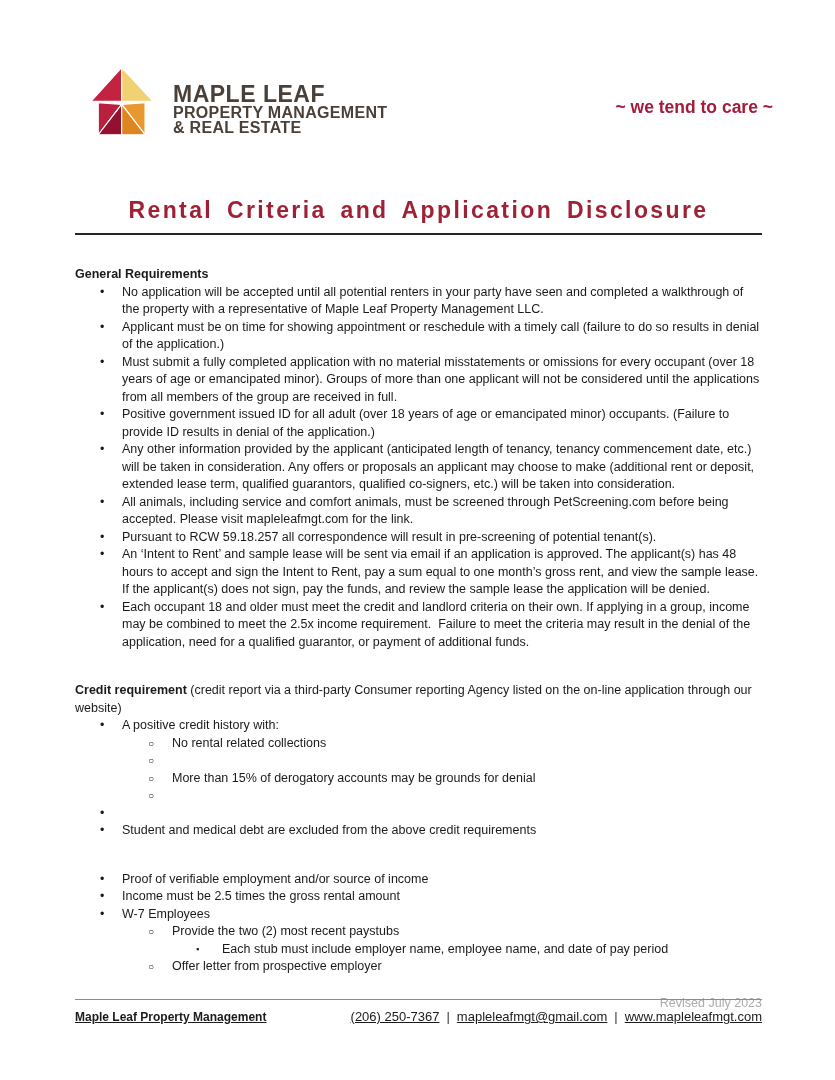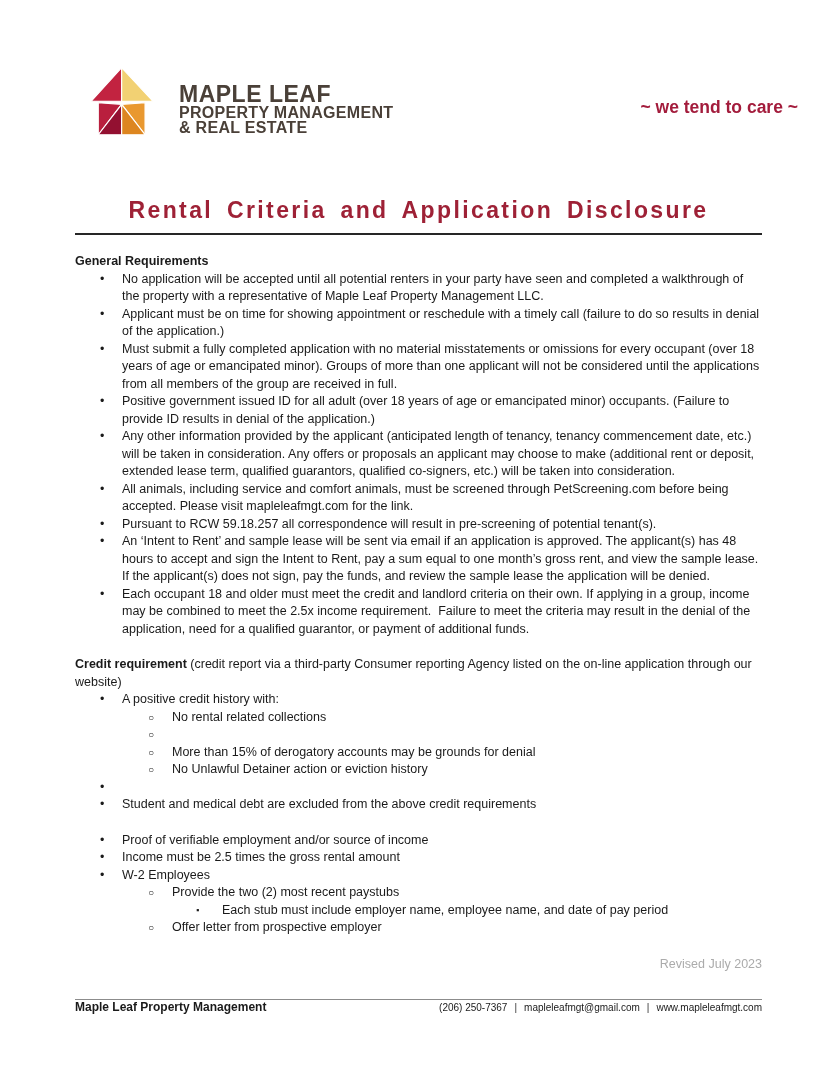--- a/index.html
+++ b/index.html
@@ -9,53 +9,53 @@
     width:835px; height:1080px;
     background:#ffffff;
     font-family:"Liberation Sans", sans-serif;
     color:#1a1a1a;
     overflow:hidden;
     margin:0 auto;
   }
   
   .logo { position:absolute; left:85px; top:66px; display:flex; align-items:flex-start; }
   .logo svg { display:block; }
-  .logo-text { margin-left:16px; margin-top:16px; color:#4A4038; }
+  .logo-text { margin-left:10px; margin-top:16px; color:#4A4038; }
   .logo-name { font-size:23px; font-weight:bold; letter-spacing:0.5px; line-height:24px; }
   .logo-sub  { font-size:16px; font-weight:bold; letter-spacing:0.3px; line-height:14.5px; }
   .tagline {
-    position:absolute; top:97px; right:37px;
+    position:absolute; top:97px; right:62px;
     font-size:17.5px; font-weight:bold; color:#A31C3C;
   }
   
   .content { position:absolute; left:75px; top:196px; width:687px; }
   .title {
     font-size:23px; font-weight:bold; color:#9E2136;
     letter-spacing:2.4px; word-spacing:5px; line-height:28px;
     white-space:nowrap;
     text-align:center;
   }
   .title-rule { border-top:2px solid #262626; margin-top:9px; }
   .intro { margin-top:10px; font-size:13px; font-weight:bold; line-height:18px; }
-  .section { margin-top:18px; }
+  .section { margin-top:31px; }
   .sec-heading { font-size:12.5px; line-height:17.5px; }
   .sec-heading-bold { font-weight:bold; }
   .li { display:flex; font-size:12.5px; line-height:17.5px; }
   .li .marker { flex:none; text-align:left; }
   .li.lv1 { padding-left:25px; }  .li.lv1 .marker { width:22px; font-size:12.5px; }
   .li.lv2 { padding-left:73px; }  .li.lv2 .marker { width:24px; font-size:10px; }
   .li.lv3 { padding-left:121px; } .li.lv3 .marker { width:26px; font-size:9px; }
   .li-text { white-space:pre-wrap; }
   .revised { margin-top:20px; text-align:right; color:#ABABAB; font-size:12.5px; }
   
   .footer { position:absolute; left:75px; top:999px; width:687px; }
   .footer-rule { border-top:1px solid #8c8c8c; }
-  .footer-row { display:flex; justify-content:space-between; align-items:baseline; }
+  .footer-row { margin-top:9px; display:flex; justify-content:space-between; align-items:baseline;text-decoration:underline; }
   .footer-company { font-size:12px; font-weight:bold; }
-  .footer-contact { font-size:10px; }
+  .footer-contact { font-size:13px; }
   .footer-contact .pipe { margin:0 7px; color:#333; }
 </style>
 </head>
 <body>
 
 <div class="page">
 
   <div class="logo">
     <svg width="78" height="72" viewBox="0 0 100 92" aria-hidden="true">
       <polygon points="47,2 8,45 47,45" stroke="#ffffff" stroke-width="1.5" fill="#C22340"></polygon>
@@ -130,42 +130,41 @@
           </div>
           <div class="li lv2">
             <span class="marker">○</span>
           </div>
           <div class="li lv2">
             <span class="marker">○</span>
             <span class="li-text">More than 15% of derogatory accounts may be grounds for denial</span>
           </div>
           <div class="li lv2">
             <span class="marker">○</span>
-            <span class="li-text">No Unlawful Detainer action or eviction history</span>
           </div>
           <div class="li lv1">
             <span class="marker">•</span>
           </div>
           <div class="li lv1">
             <span class="marker">•</span>
             <span class="li-text">Student and medical debt are excluded from the above credit requirements</span>
           </div>
         </div>
         <div class="section">
           <div class="li lv1">
             <span class="marker">•</span>
             <span class="li-text">Proof of verifiable employment and/or source of income</span>
           </div>
           <div class="li lv1">
             <span class="marker">•</span>
             <span class="li-text">Income must be 2.5 times the gross rental amount</span>
           </div>
           <div class="li lv1">
             <span class="marker">•</span>
-            <span class="li-text">W-2 Employees</span>
+            <span class="li-text">W-7 Employees</span>
           </div>
           <div class="li lv2">
             <span class="marker">○</span>
             <span class="li-text">Provide the two (2) most recent paystubs</span>
           </div>
           <div class="li lv3">
             <span class="marker">▪</span>
             <span class="li-text">Each stub must include employer name, employee name, and date of pay period</span>
           </div>
           <div class="li lv2">

